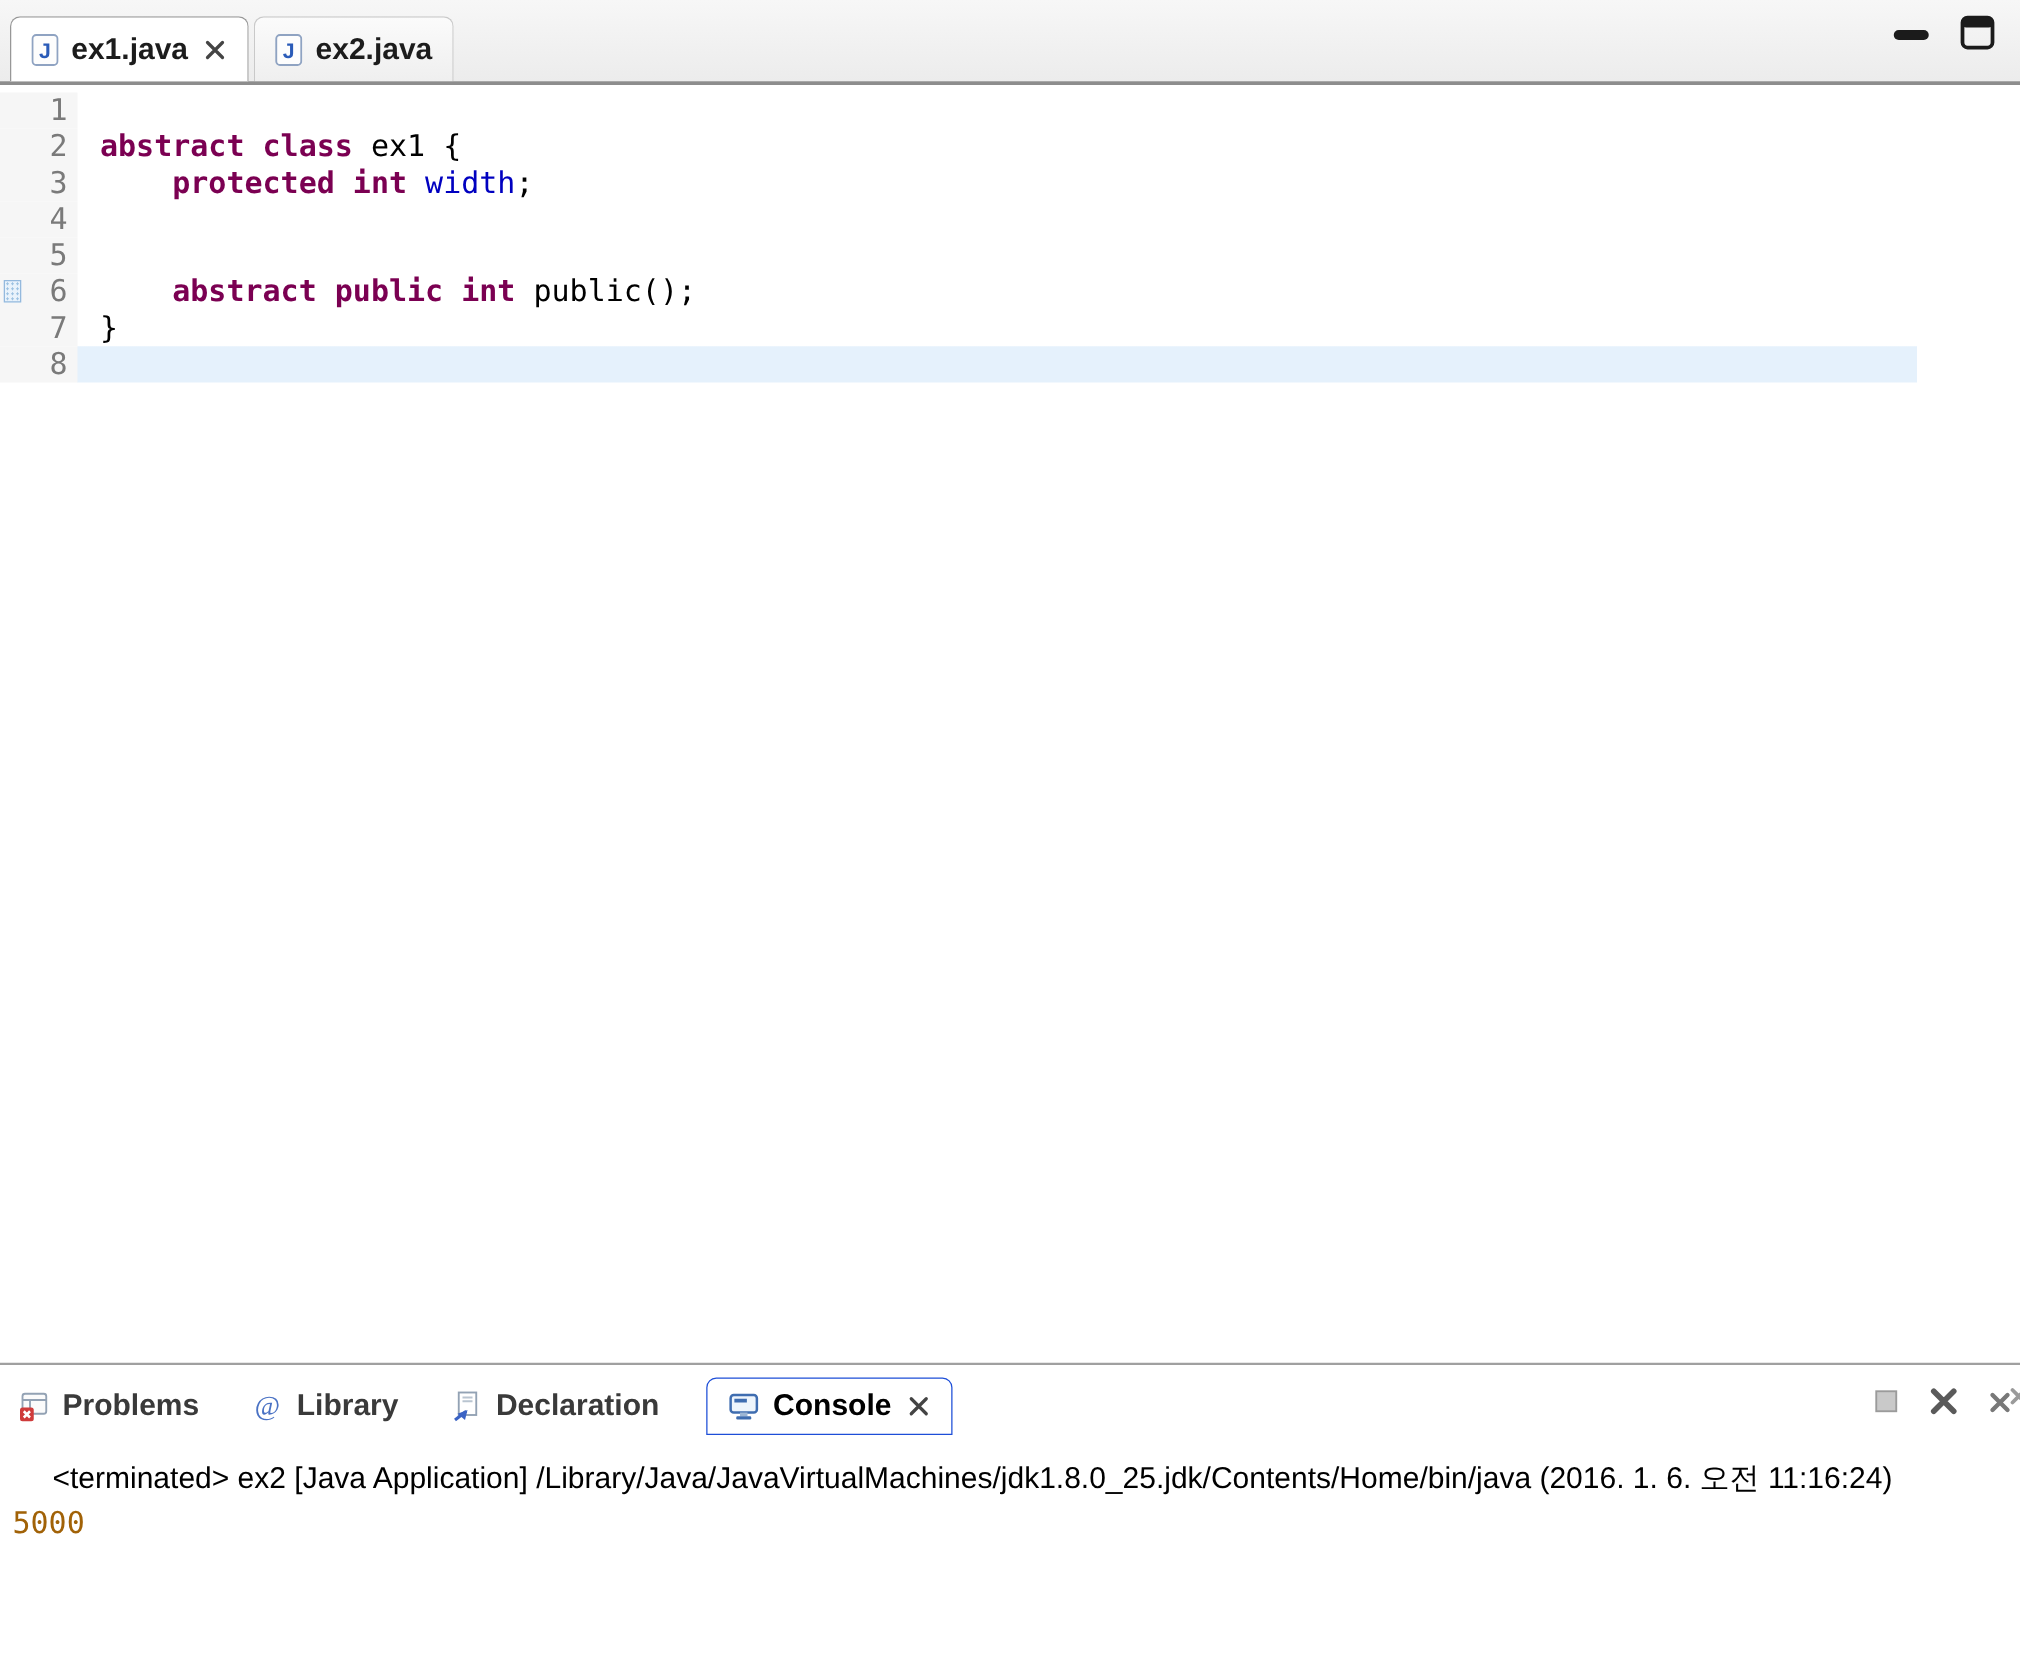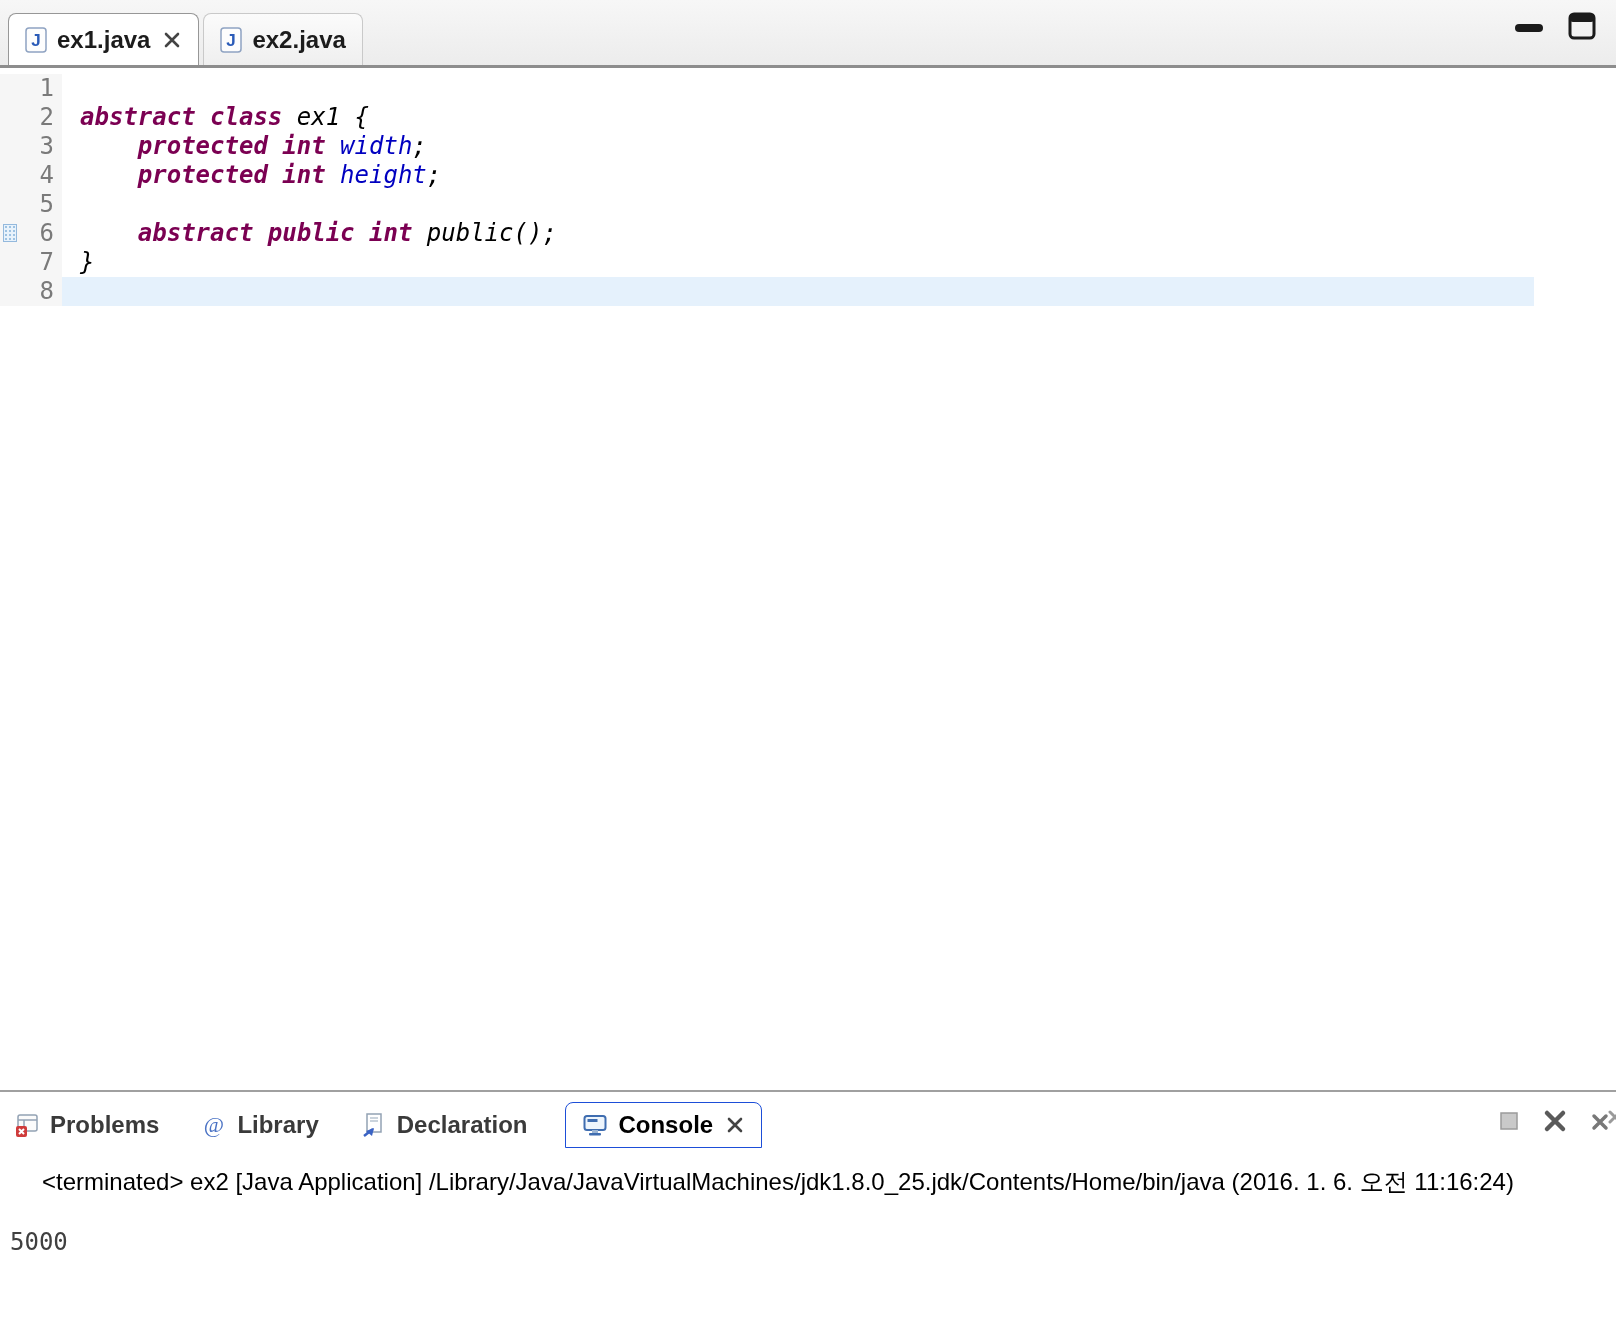--- a/index.html
+++ b/index.html
@@ -69,21 +69,21 @@
     position:absolute; left:3px; top:5px; width:14px; height:18px;
     border:1px solid #94b9dd;
     background-color:#e8f2fb;
     background-image:radial-gradient(#9dc2e2 32%, transparent 34%);
     background-size:4px 4px;
   }
   .lnum {
     width:42px; flex:none; text-align:right; padding-right:8px;
     color:#7a7a7a; background:#f6f6f6;
   }
-  .ltext { white-space:pre; padding-left:18px; color:#000;font-style:italic; }
+  .ltext { white-space:pre; padding-left:18px; color:#000; }
   .tok-kw { color:var(--kw,#7B0052); font-weight:bold; }
   .tok-field { color:var(--field,#0000C0); }
   .tok-pl { color:var(--plain,#000000); }
 
   
   .console-view {
     position:absolute; top:1094px; left:0; width:1616px; bottom:0;
     background:#ffffff;
   }
   .console-tabbar {
@@ -103,21 +103,21 @@
   }
   .console-toolbar {
     position:absolute; right:-8px; top:14px;
     display:flex; align-items:center; gap:22px;
   }
   .console-header {
     font-size:24px; color:#000; padding:10px 10px 0 10px; white-space:nowrap;margin-left:32px;
   }
   .console-output {
     font-family:"DejaVu Sans Mono", monospace;
-    font-size:24px; color:#404040; padding:6px 10px 0 10px; white-space:pre;margin-top:24px;
+    font-size:24px; color:#a16207; padding:6px 10px 0 10px; white-space:pre;
   }
 </style>
 </head>
 <body>
 
 <div class="editor-stack">
   <div class="tabbar">
     <div id="editor-tabs" style="display:flex;align-items:flex-end;">
         <div class="etab active">
           <span class="icon icon-java-file-icon">
@@ -170,21 +170,20 @@
           <span class="ltext"><span class="tok-kw">abstract class </span><span class="tok-pl">ex1 {</span></span>
         </div>
         <div class="line">
           <span class="ruler"></span>
           <span class="lnum">3</span>
           <span class="ltext"><span class="tok-pl">    </span><span class="tok-kw">protected int </span><span class="tok-field">width</span><span class="tok-pl">;</span></span>
         </div>
         <div class="line">
           <span class="ruler"></span>
           <span class="lnum">4</span>
-          <span class="ltext"><span class="tok-pl">    </span><span class="tok-kw">protected int </span><span class="tok-field">height</span><span class="tok-pl">;</span></span>
         </div>
         <div class="line">
           <span class="ruler"></span>
           <span class="lnum">5</span>
           <span class="ltext"></span>
         </div>
         <div class="line">
           <span class="ruler">
             <span class="line-marker"></span>
           </span>

